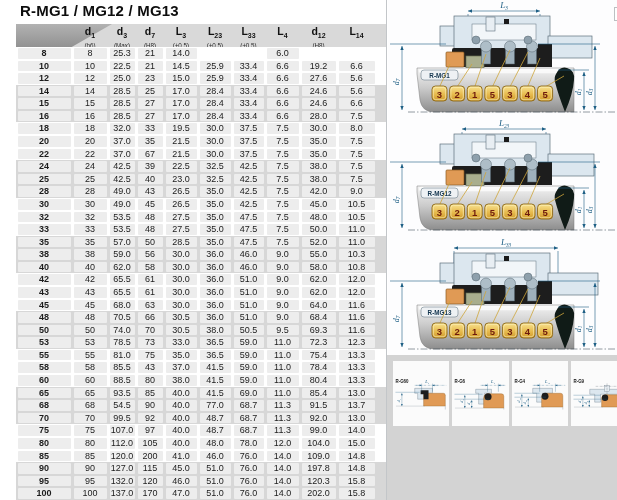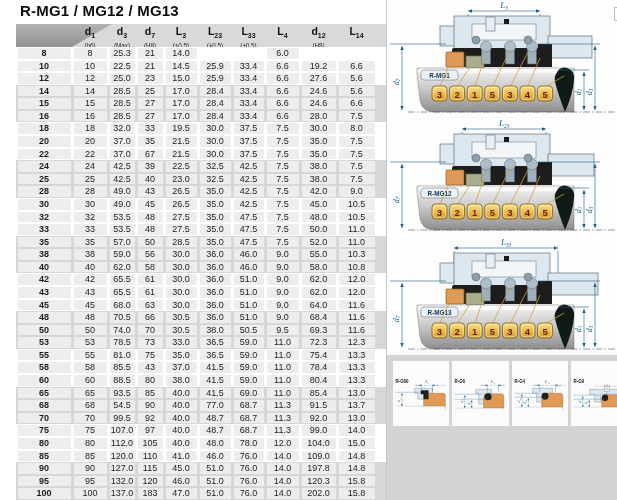--- a/index.html
+++ b/index.html
@@ -474,21 +474,21 @@
         <div class="cell">48.0</div>
         <div class="cell">78.0</div>
         <div class="cell">12.0</div>
         <div class="cell">104.0</div>
         <div class="cell">15.0</div>
       </div>
       <div class="trow">
         <div class="cell c0">85</div>
         <div class="cell">85</div>
         <div class="cell">120.0</div>
-        <div class="cell">110</div>
+        <div class="cell">200</div>
         <div class="cell">41.0</div>
         <div class="cell">46.0</div>
         <div class="cell">76.0</div>
         <div class="cell">14.0</div>
         <div class="cell">109.0</div>
         <div class="cell">14.8</div>
       </div>
       <div class="trow band">
         <div class="cell c0">90</div>
         <div class="cell">90</div>
@@ -510,21 +510,21 @@
         <div class="cell">51.0</div>
         <div class="cell">76.0</div>
         <div class="cell">14.0</div>
         <div class="cell">120.3</div>
         <div class="cell">15.8</div>
       </div>
       <div class="trow band">
         <div class="cell c0">100</div>
         <div class="cell">100</div>
         <div class="cell">137.0</div>
-        <div class="cell">183</div>
+        <div class="cell">170</div>
         <div class="cell">47.0</div>
         <div class="cell">51.0</div>
         <div class="cell">76.0</div>
         <div class="cell">14.0</div>
         <div class="cell">202.0</div>
         <div class="cell">15.8</div>
       </div>
     </div>
 
   <div class="pborder"></div>

